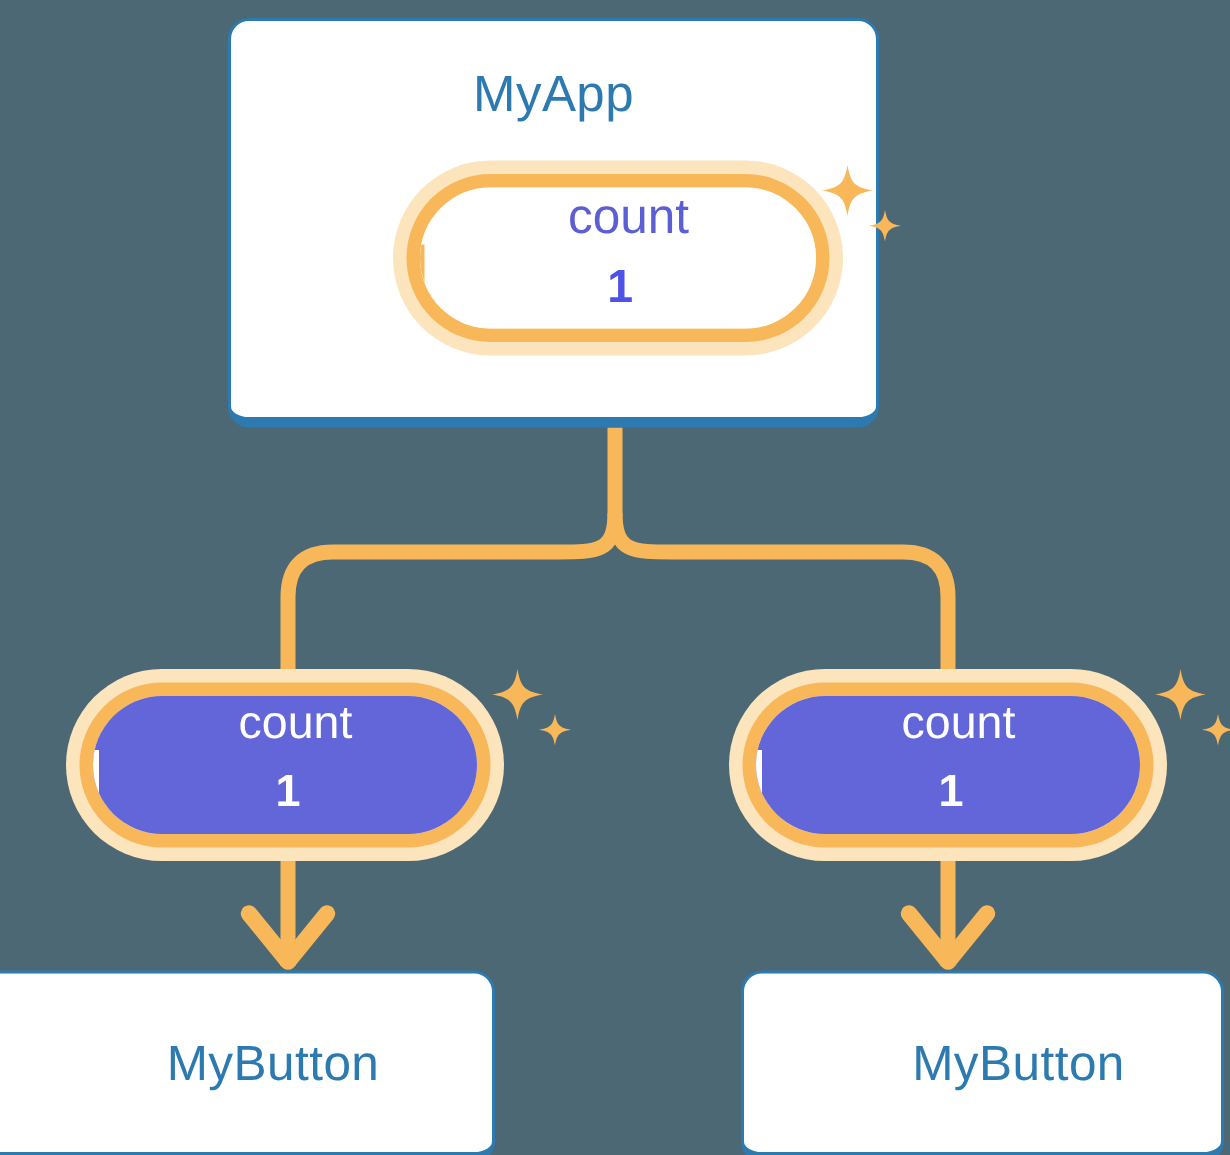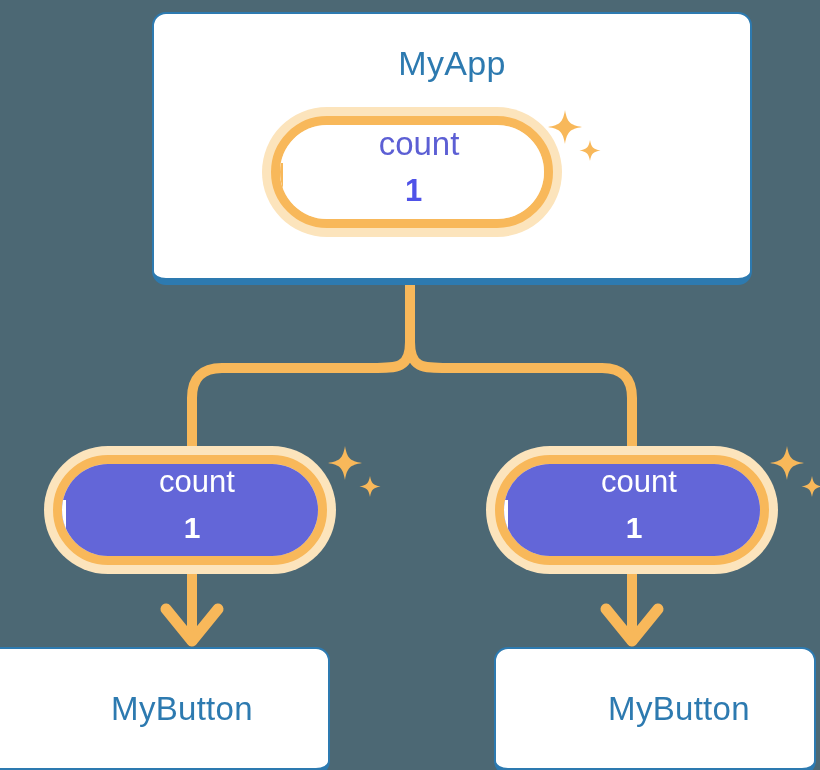--- a/index.html
+++ b/index.html
@@ -44,21 +44,21 @@
     font-size: 34px;
     font-weight: 400;
     letter-spacing: 0.3px;
     text-align: center;
     white-space: nowrap;
   }
 
   #card-myapp {
     left: 152px;
     top: 12px;
-    width: 600px;
+    width: 434px;
     height: 273px;
   }
   #card-myapp .card-title {
     margin-top: 30px;
   }
 
   .card-mybutton {
     top: 647px;
     height: 128px;
     display: flex;

